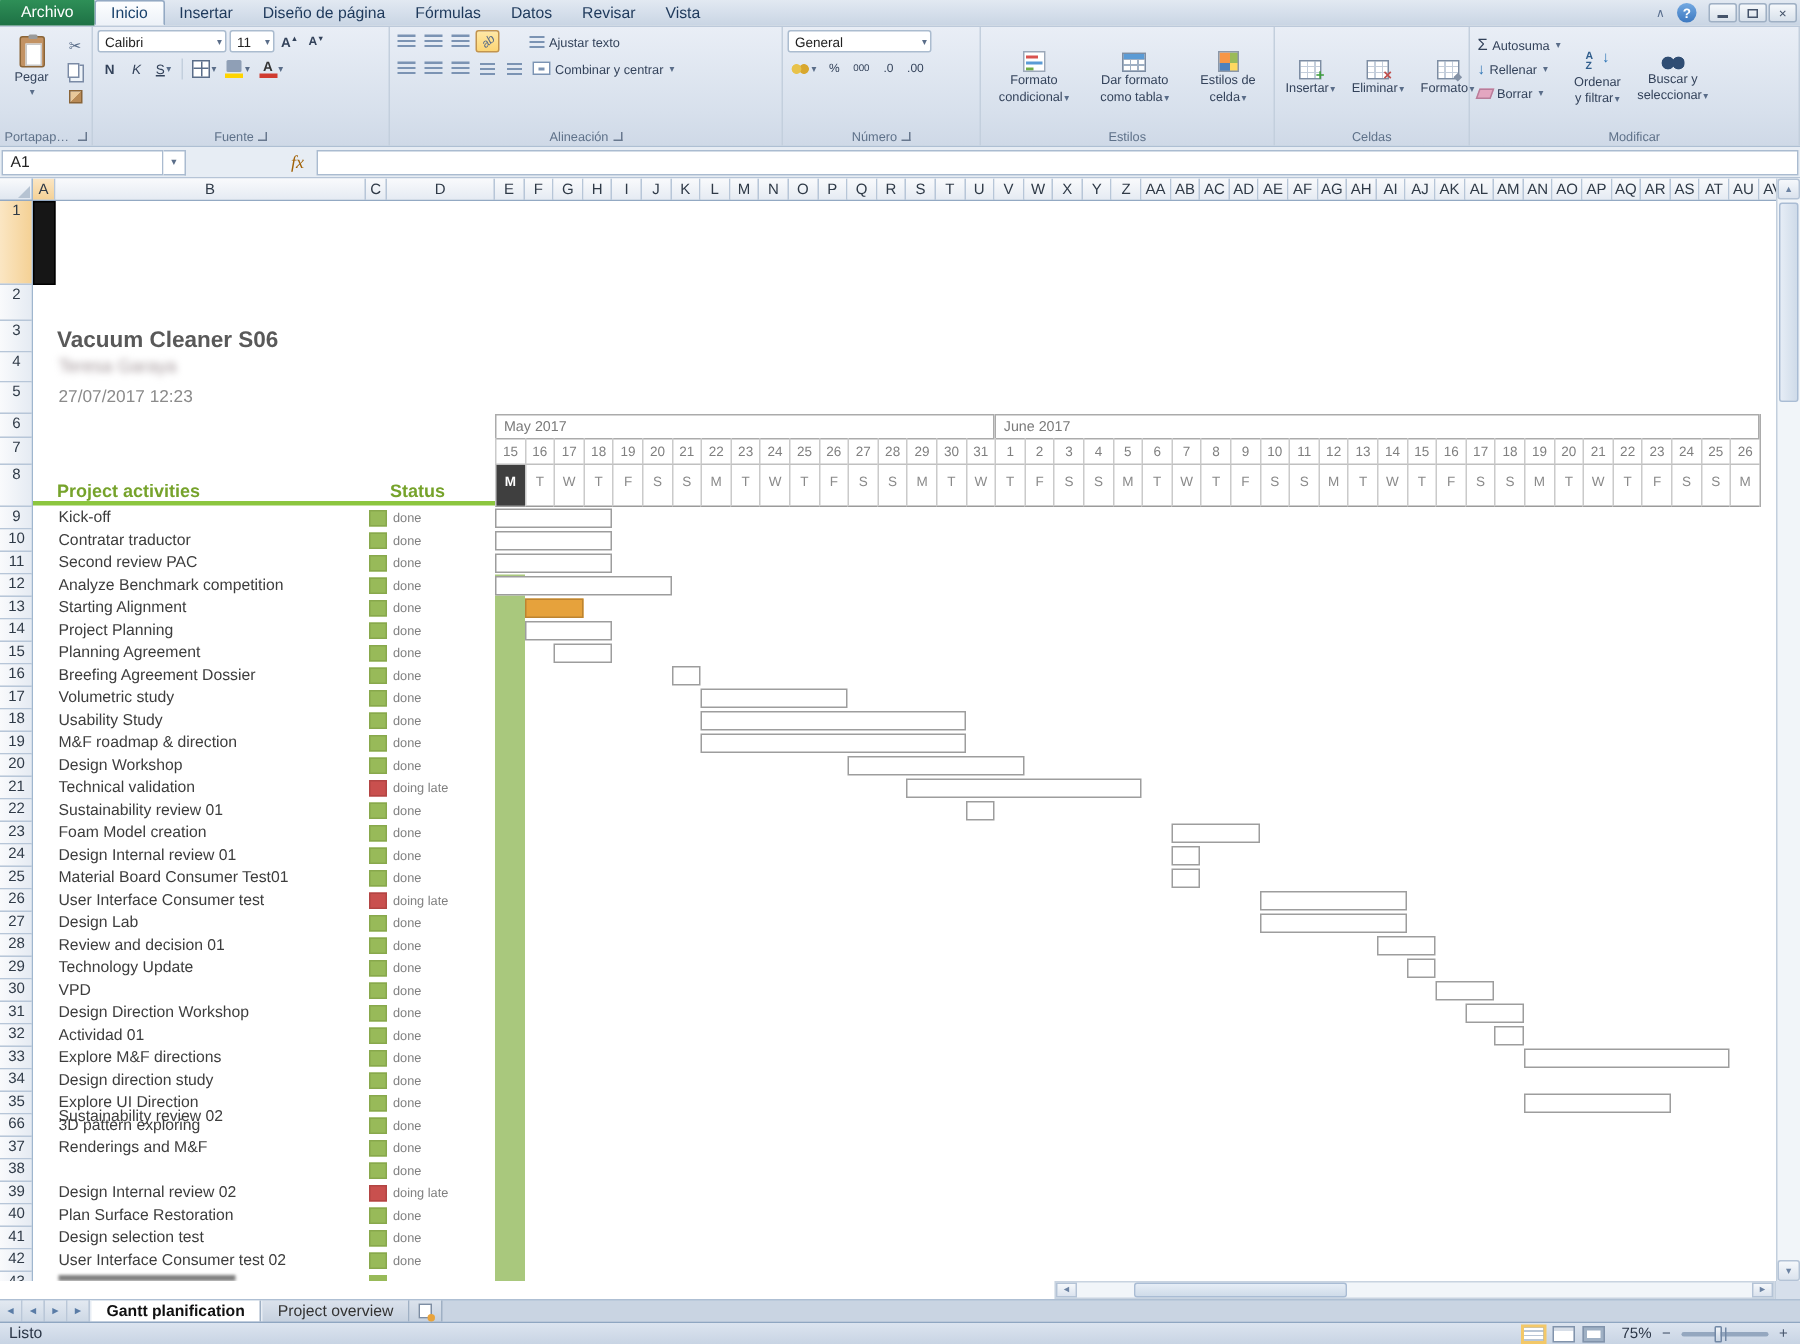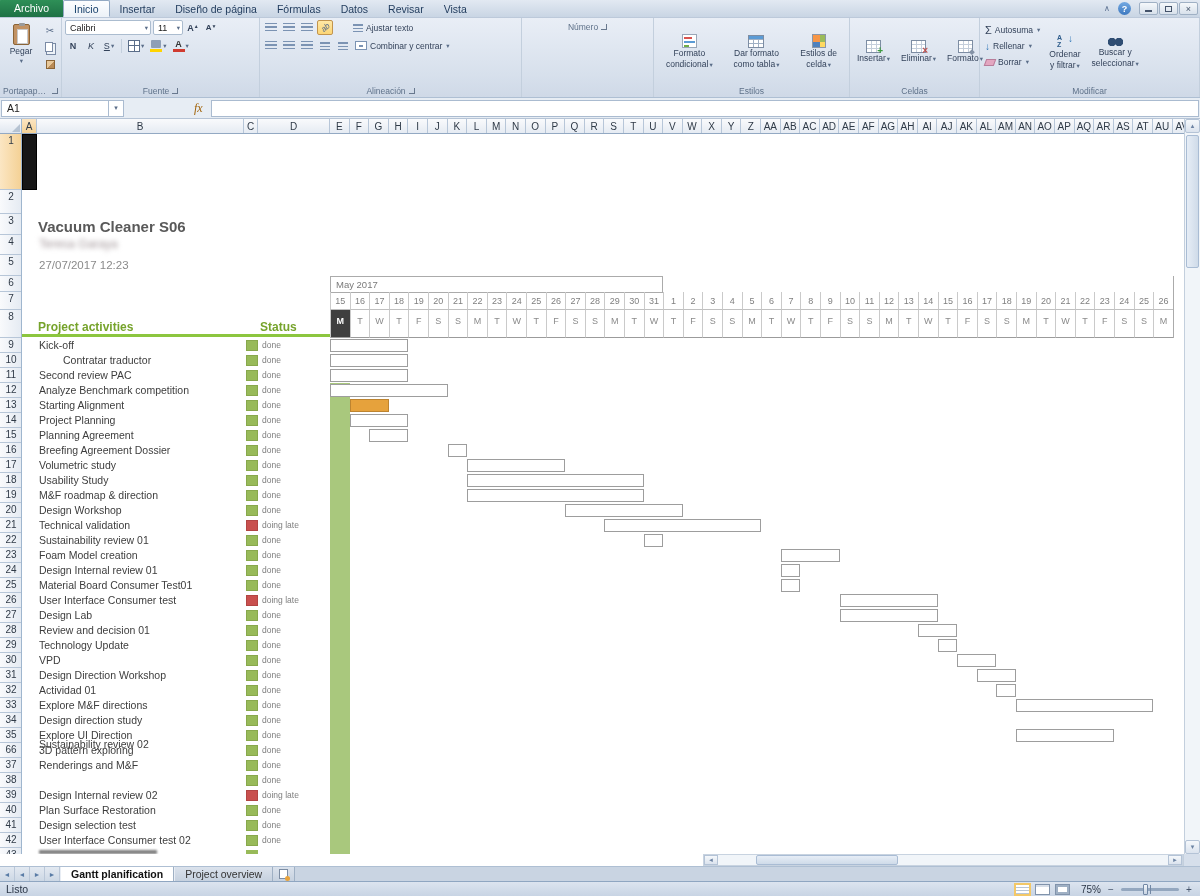--- a/index.html
+++ b/index.html
@@ -319,20 +319,46 @@
             </span>
         </div>
       </div>
       <div class="rlabel">
           <span>Alineación</span>
           <span class="launcher"></span>
         </div>
     </div>
 
     <div class="rgroup" style="width:132px;">
+      <div class="rbody col">
+        <div class="rrow">
+          <span class="combo w96">
+              <span>General</span>
+              <span class="dd">▾</span>
+            </span>
+        </div>
+        <div class="rrow">
+          <span class="sbtn">
+              <span class="icon-coins"></span>
+              <span class="dd">▾</span>
+            </span>
+          <span class="sbtn">
+              <span class="numtxt">%</span>
+            </span>
+          <span class="sbtn">
+              <span class="numtxt t000">000</span>
+            </span>
+          <span class="sbtn">
+              <span class="numtxt">.0</span>
+            </span>
+          <span class="sbtn">
+              <span class="numtxt">.00</span>
+            </span>
+        </div>
+      </div>
       <div class="rlabel">
           <span>Número</span>
           <span class="launcher"></span>
         </div>
     </div>
 
     <div class="rgroup" style="width:196px;">
       <div class="rbody" style="justify-content:space-around;">
         <div class="bigbtn2">
           <span class="icon-cond"></span>
@@ -524,20 +550,21 @@
       <div class="sel-a1"></div>
       <div class="sheet-title">Vacuum Cleaner S06</div>
       <div class="sheet-author">Teresa Garaya</div>
       <div class="sheet-date">27/07/2017 12:23</div>
       <div class="hdr-activities">Project activities</div>
       <div class="hdr-status">Status</div>
       <div class="green-line"></div>
       <div class="partial-smudge"></div>
       <div class="partial-chip"></div>
     <div class="gmonth" style="left: 308px; width: 333.2px;">May 2017</div>
+        <div class="gmonth" style="left: 641.2px; width: 509.6px;">June 2017</div>
         <div class="gday" style="left: 308px;">15</div>
         <div class="gwd today" style="left: 308px;">M</div>
         <div class="gday" style="left: 327.6px;">16</div>
         <div class="gwd" style="left: 327.6px;">T</div>
         <div class="gday" style="left: 347.2px;">17</div>
         <div class="gwd" style="left: 347.2px;">W</div>
         <div class="gday" style="left: 366.8px;">18</div>
         <div class="gwd" style="left: 366.8px;">T</div>
         <div class="gday" style="left: 386.4px;">19</div>
         <div class="gwd" style="left: 386.4px;">F</div>
@@ -616,21 +643,21 @@
         <div class="gday" style="left: 1111.6px;">25</div>
         <div class="gwd" style="left: 1111.6px;">S</div>
         <div class="gday" style="left: 1131.2px;">26</div>
         <div class="gwd" style="left: 1131.2px;">M</div>
         <div class="gedge" style="left: 1150.8px;"></div>
         <div class="band" style="left: 308px; top: 249px; height: 471px;"></div>
         <div class="actname" style="top: 204px;">Kick-off</div>
         <div class="chip chip-green" style="top: 206px;"></div>
         <div class="actstatus" style="top: 204px;">done</div>
         <div class="bar" style="left: 308px; top: 205px; width: 78.4px;"></div>
-        <div class="actname" style="top: 219px; margin-left: 24px;">Contratar traductor</div>
+        <div class="actname" style="top: 219px;">Contratar traductor</div>
         <div class="chip chip-green" style="top: 221px;"></div>
         <div class="actstatus" style="top: 219px;">done</div>
         <div class="bar" style="left: 308px; top: 220px; width: 78.4px;"></div>
         <div class="actname" style="top: 234px;">Second review PAC</div>
         <div class="chip chip-green" style="top: 236px;"></div>
         <div class="actstatus" style="top: 234px;">done</div>
         <div class="bar" style="left: 308px; top: 235px; width: 78.4px;"></div>
         <div class="actname" style="top: 249px;">Analyze Benchmark competition</div>
         <div class="chip chip-green" style="top: 251px;"></div>
         <div class="actstatus" style="top: 249px;">done</div>

